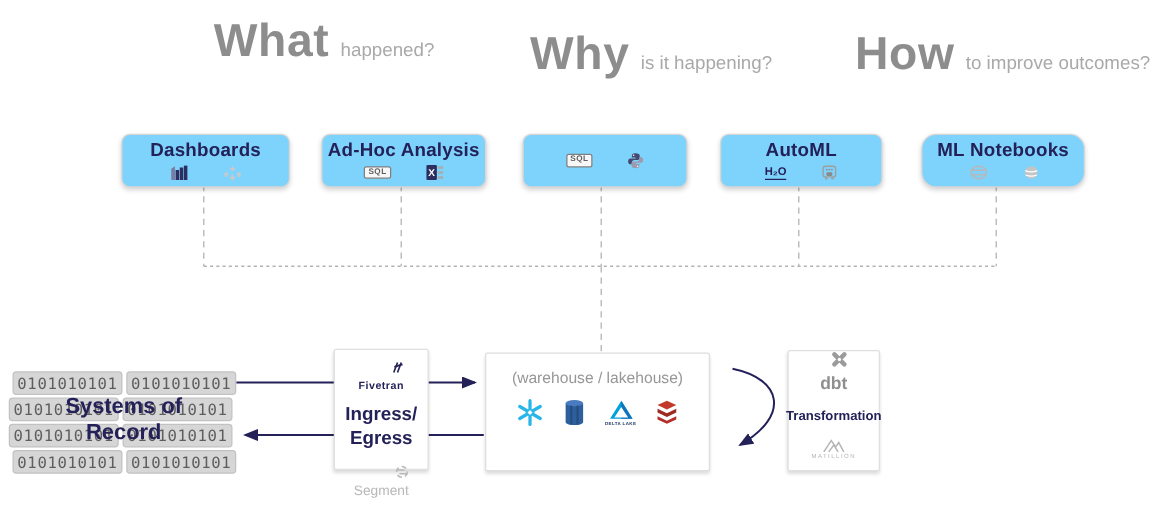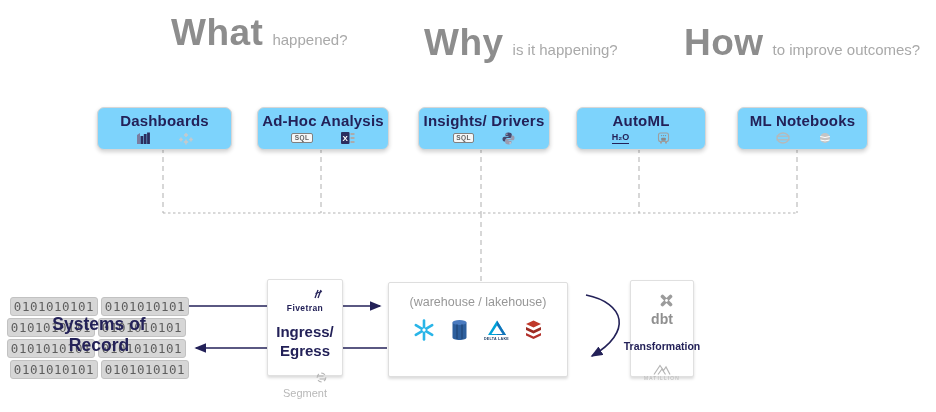--- a/index.html
+++ b/index.html
@@ -127,21 +127,20 @@
         <rect x="0" y="0" width="8.5" height="12" rx="1" fill="#2b2e5e"></rect>
         <text x="4.2" y="8.8" font-size="8" font-weight="bold" fill="#fff" text-anchor="middle" font-family="Liberation Sans, sans-serif">X</text>
         <rect x="9.5" y="1" width="4" height="2" fill="#ababab"></rect>
         <rect x="9.5" y="5" width="4" height="2" fill="#ababab"></rect>
         <rect x="9.5" y="9" width="4" height="2" fill="#ababab"></rect>
       </svg>
     </div>
   </div>
 
   <div class="abox" style="left:418px;width:130px;">
-    <span class="title">Insights/ Drivers</span>
     <div class="icons">
       <span class="sql-badge">SQL</span>
       <svg width="13" height="13" viewBox="0 0 13 13">
         <path d="M6.4,0.5 c-2.3,0 -2.9,0.9 -2.9,1.9 V4 h3 v0.8 H2.2 c-1,0 -1.7,0.9 -1.7,2.3 0,1.4 0.7,2.3 1.7,2.3 H3.5 V7.9 c0,-1.1 0.9,-2 2,-2 h2.7 c0.9,0 1.6,-0.7 1.6,-1.6 V2.4 c0,-1 -1.1,-1.9 -3.4,-1.9 z" fill="#46496f"></path>
         <path d="M6.6,12.5 c2.3,0 2.9,-0.9 2.9,-1.9 V9 h-3 v-0.8 h4.3 c1,0 1.7,-0.9 1.7,-2.3 0,-1.4 -0.7,-2.3 -1.7,-2.3 H9.5 v1.5 c0,1.1 -0.9,2 -2,2 H4.8 c-0.9,0 -1.6,0.7 -1.6,1.6 v1.9 c0,1 1.1,1.9 3.4,1.9 z" fill="#9b9baf"></path>
         <circle cx="4.9" cy="2.1" r="0.6" fill="#fff"></circle>
         <circle cx="8.1" cy="10.9" r="0.6" fill="#fff"></circle>
       </svg>
     </div>
   </div>
@@ -155,21 +154,21 @@
         <circle cx="4.5" cy="3.6" r="0.7" fill="#8a8a8a"></circle>
         <circle cx="6.5" cy="3.6" r="0.7" fill="#8a8a8a"></circle>
         <circle cx="8.5" cy="3.6" r="0.7" fill="#8a8a8a"></circle>
         <rect x="4.2" y="5.8" width="4.6" height="3" rx="0.8" fill="#8a8a8a"></rect>
         <rect x="3" y="10" width="2" height="1.5" fill="#9e9e9e"></rect>
         <rect x="8" y="10" width="2" height="1.5" fill="#9e9e9e"></rect>
       </svg>
     </div>
   </div>
 
-  <div class="abox" style="left:737px;width:129px;">
+  <div class="abox" style="left:737px;width:129px;border-radius:12px;">
     <span class="title">ML Notebooks</span>
     <div class="icons">
       <svg width="16" height="12" viewBox="0 0 16 12">
         <ellipse cx="8" cy="6" rx="6" ry="5" fill="none" stroke="#b8b8b8" stroke-width="1.3"></ellipse>
         <line x1="1.5" y1="4.2" x2="14.5" y2="4.2" stroke="#b8b8b8" stroke-width="1.2"></line>
         <line x1="1.5" y1="7.8" x2="14.5" y2="7.8" stroke="#b8b8b8" stroke-width="1.2"></line>
       </svg>
       <svg width="12" height="12" viewBox="0 0 12 12">
         <circle cx="6" cy="6" r="5" fill="#c4c4c4"></circle>
         <path d="M1.2,4.5 Q6,6.5 10.8,4.5" stroke="#fff" stroke-width="1" fill="none"></path>
@@ -243,21 +242,21 @@
         <span class="delta-text">DELTA LAKE</span>
       </div>
       <svg width="19" height="20" viewBox="0 0 19 20">
         <polygon points="9.5,0.5 17,4 9.5,7.5 2,4" fill="#c0392b"></polygon>
         <polygon points="2,7 9.5,10.5 17,7 17,10 9.5,13.5 2,10" fill="#9c2b22"></polygon>
         <polygon points="2,13 9.5,16.5 17,13 17,15.5 9.5,19 2,15.5" fill="#b3302a"></polygon>
       </svg>
     </div>
   </div>
 
-  <div class="bbox" style="left:630px;top:280px;width:64px;height:97px;padding-top:13px;">
+  <div class="bbox" style="left:630px;top:280px;width:74px;height:97px;">
     <div class="vendor-row">
       <svg width="13" height="13" viewBox="0 0 13 13">
         <g stroke="#9b9b9b" stroke-width="3.6" stroke-linecap="round">
           <line x1="2.5" y1="2.5" x2="10.5" y2="10.5"></line>
           <line x1="10.5" y1="2.5" x2="2.5" y2="10.5"></line>
         </g>
         <circle cx="6.5" cy="6.5" r="1.4" fill="#fff"></circle>
       </svg>
       <span class="dbt-text">dbt</span>
     </div>

